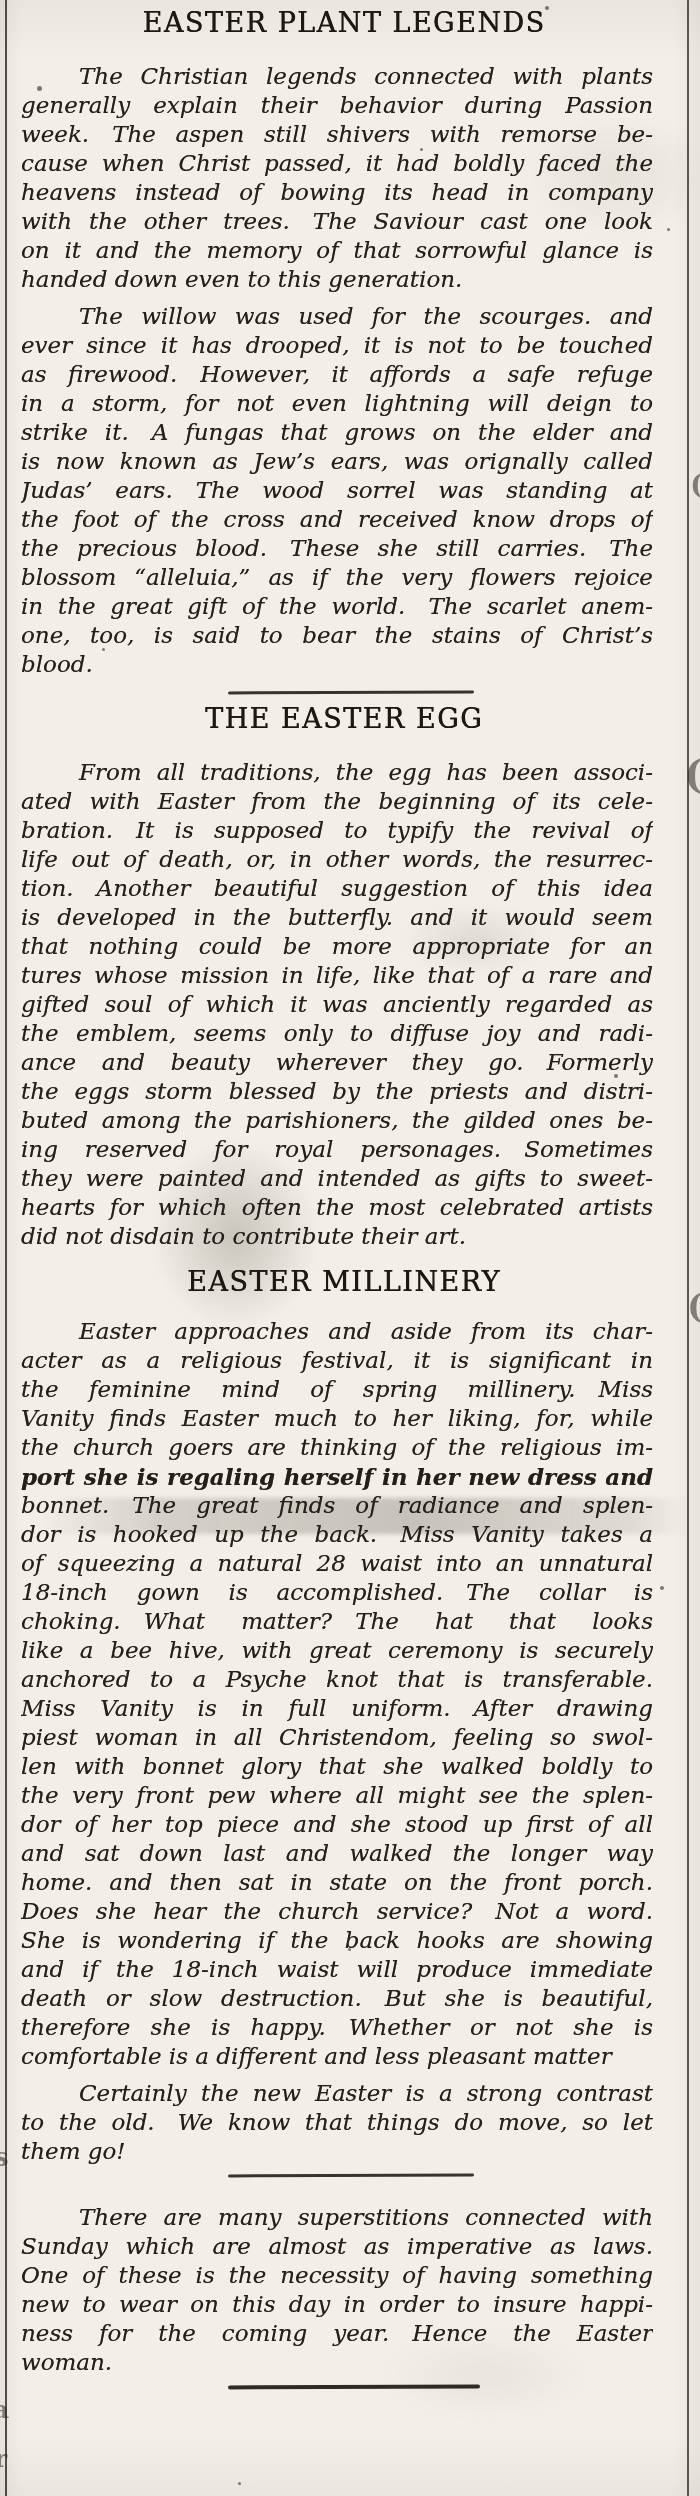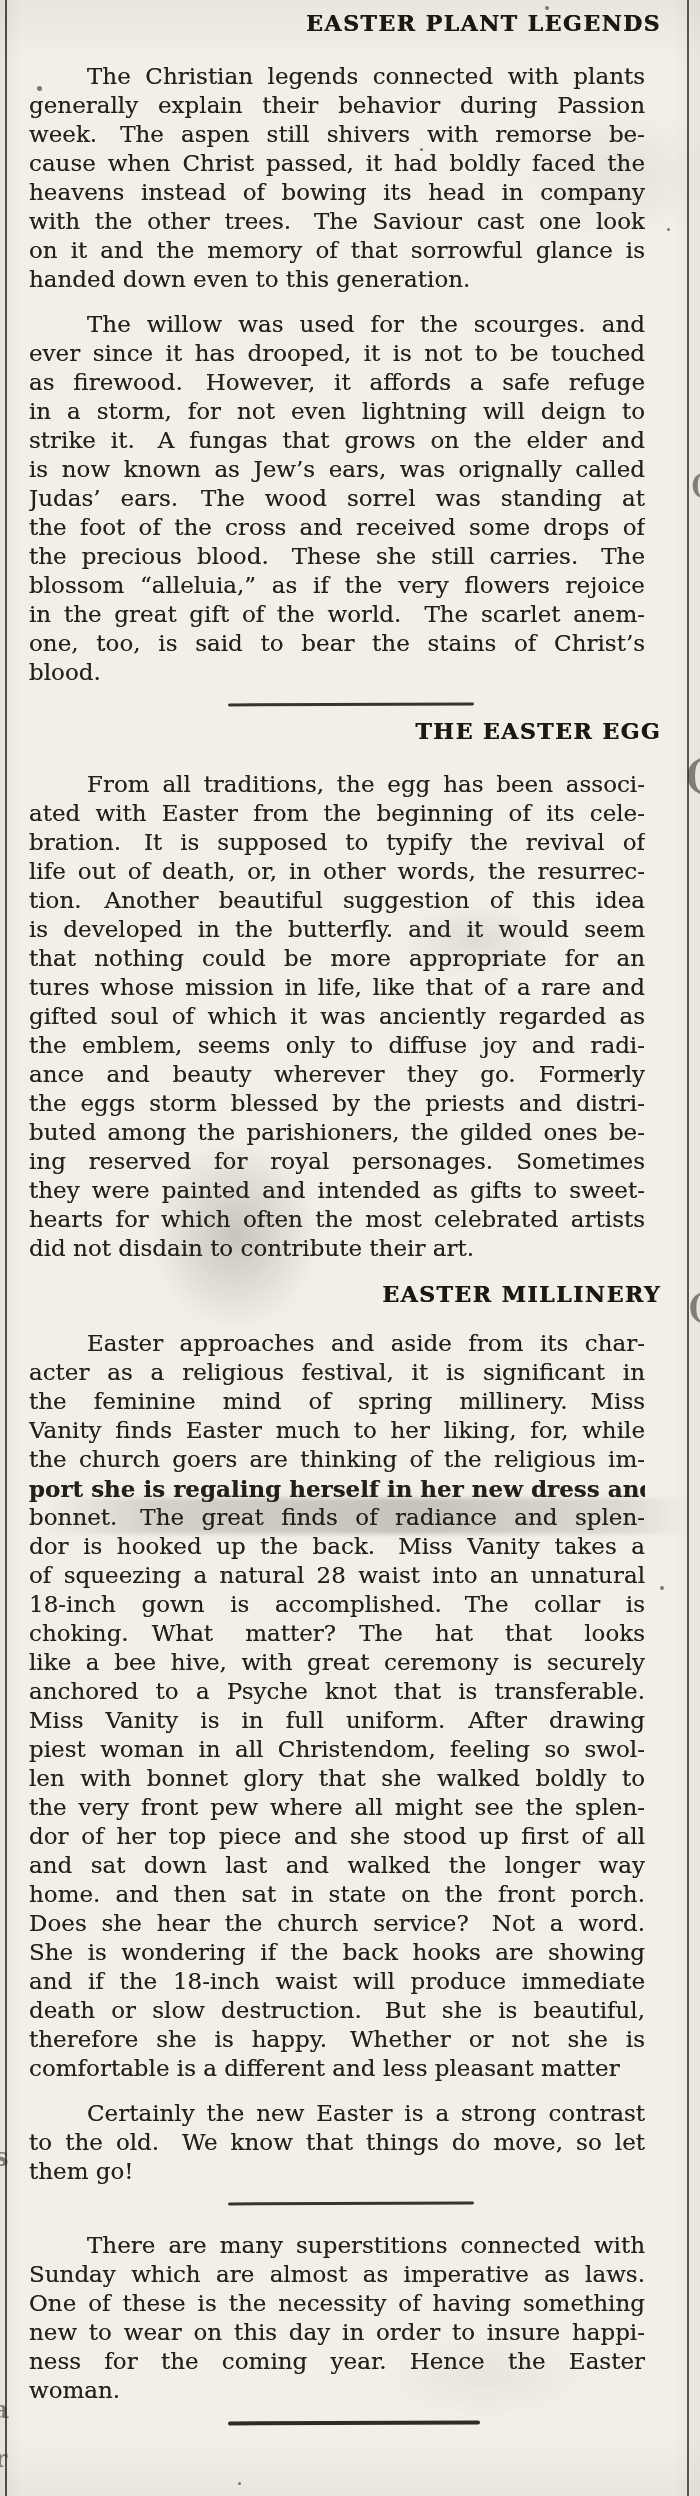--- a/index.html
+++ b/index.html
@@ -12,28 +12,28 @@
       linear-gradient(180deg, rgba(60,55,48,.05), rgba(0,0,0,0) 60px, rgba(0,0,0,0) 2440px, rgba(60,55,48,.05)),
       var(--paper);
     font-family:"DejaVu Serif","Liberation Serif",serif;
     color:var(--ink);
   }
   .border-v { position:absolute; top:0; bottom:0; width:2px; background:#35312b; }
   .border-left  { left:5px;  opacity:.85; }
   .border-right { left:687px; opacity:.8; }
   .col { position:absolute; left:13px; top:8px; width:648px; }
   .article-heading {
-    text-align:right; font-weight:700; font-size:22px; line-height:30px;
+    text-align:center; font-weight:400; font-size:27px; line-height:30px;
     letter-spacing:1.5px; color:#1c1813; padding-left:14px;
     text-shadow:.5px 0 0 currentColor; white-space:nowrap; overflow:hidden;
   }
   .heading-0 { margin:0 0 24px; }
   .heading-1 { margin:10px 0 24px; }
   .heading-2 { margin:16px 0 20px; }
-  .para { margin:16px; }
+  .para { margin:8px;font-style:italic; }
   .line {
     font-size:23px; line-height:29px; height:29px; overflow:hidden;
     text-align:justify; text-align-last:justify; text-justify:inter-word;
     text-shadow:0 0 .6px rgba(20,15,10,.55);
     white-space:nowrap;
   }
   .line.last  { text-align-last:left; }
   .line.first { text-indent:58px; }
   .line.smudged { font-weight:700; filter:blur(.35px); }
   .rule-wrap { height:3px; position:relative; }
@@ -87,21 +87,21 @@
           <div class="line last">handed down even to this generation.</div>
         </div>
         <div class="para">
           <div class="line first">The willow was used for the scourges. and</div>
           <div class="line">ever since it has drooped, it is not to be touched</div>
           <div class="line">as firewood.  However, it affords a safe refuge</div>
           <div class="line">in a storm, for not even lightning will deign to</div>
           <div class="line">strike it.  A fungas that grows on the elder and</div>
           <div class="line">is now known as Jew’s ears, was orignally called</div>
           <div class="line">Judas’ ears.  The wood sorrel was standing at</div>
-          <div class="line">the foot of the cross and received some drops of</div>
+          <div class="line">the foot of the cross and received know drops of</div>
           <div class="line">the precious blood.  These she still carries.  The</div>
           <div class="line">blossom “alleluia,” as if the very flowers rejoice</div>
           <div class="line">in the great gift of the world.  The scarlet anem-</div>
           <div class="line">one, too, is said to bear the stains of Christ’s</div>
           <div class="line last">blood.</div>
         </div>
       </div>
       <div class="rule-wrap r-1">
         <div class="rule"></div>
       </div>

